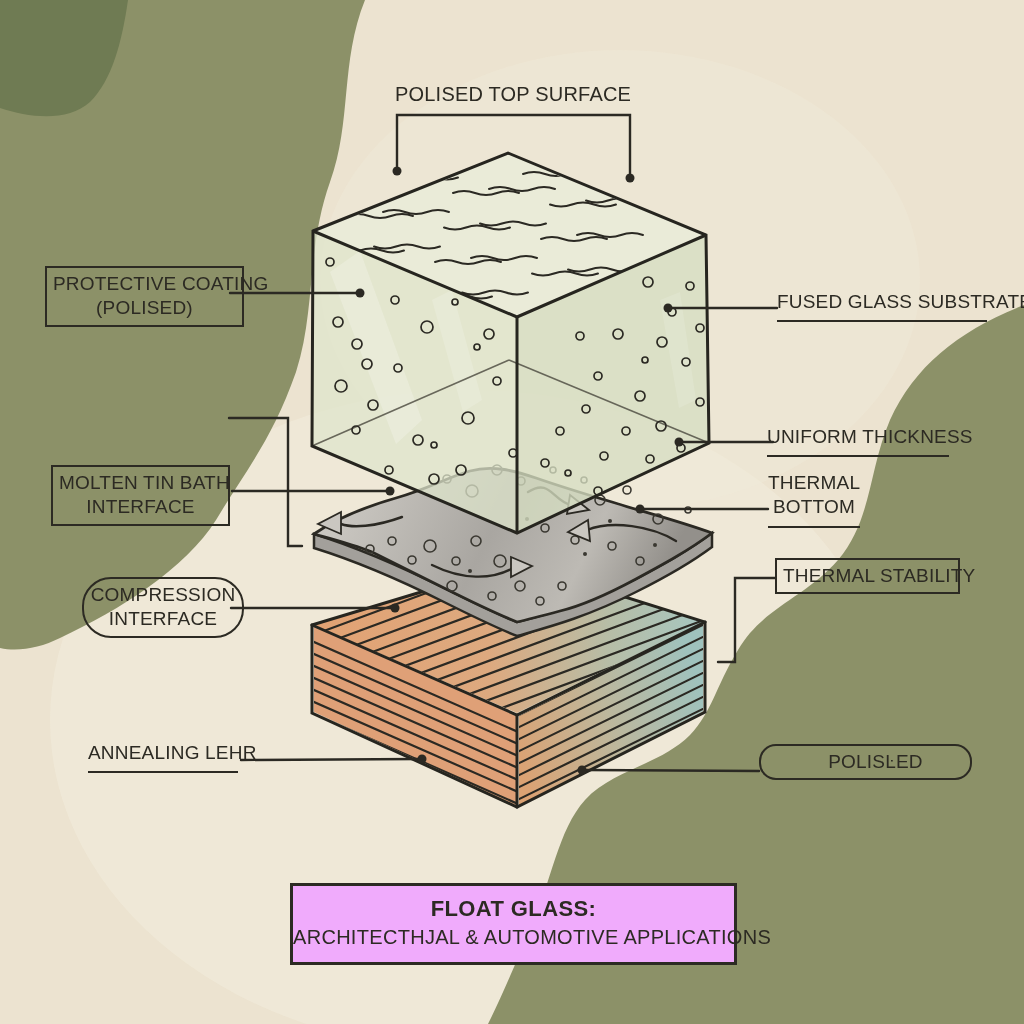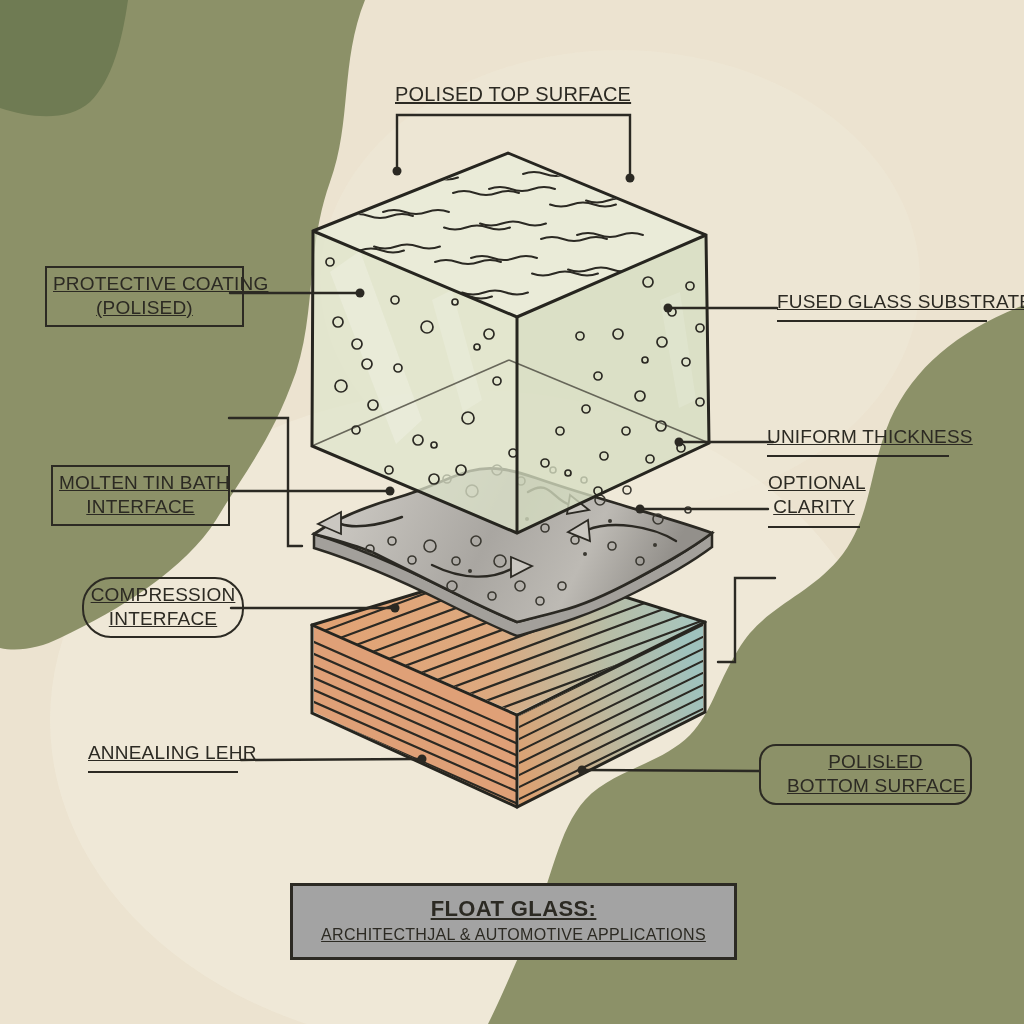--- a/index.html
+++ b/index.html
@@ -1,38 +1,38 @@
 <!DOCTYPE html>
 <html><head>
 <meta charset="utf-8">
 <style>
   html,body{margin:0;padding:0;background:#ece3d0;}
   #canvas{position:relative;width:1024px;height:1024px;overflow:hidden;
           font-family:"Liberation Sans",sans-serif;}
   #art{position:absolute;left:0;top:0;}
   .lbl{position:absolute;color:#2c2a23;font-size:19px;line-height:1.28;
-       text-align:center;letter-spacing:.2px;white-space:nowrap;text-decoration:underline;}
+       text-align:center;letter-spacing:.2px;white-space:nowrap;}
   .boxed{border:2.5px solid #2c2a23;padding:4px 6px;}
   .underlined{border-bottom:2.5px solid #2c2a23;padding-bottom:6px;}
   .lbl span{display:block;text-align:center;}
   #lbl-top{left:395px;top:82px;width:236px;font-size:20px;}
   #lbl-protective{left:45px;top:266px;width:183px;}
   #lbl-tension{left:93px;top:399px;width:133px;}
   #lbl-molten{left:51px;top:465px;width:163px;}
   #lbl-compression{left:82px;top:577px;width:146px;border-radius:29px;}
   #lbl-annealing{left:88px;top:741px;width:150px;text-align:center;}
   #lbl-fused{left:777px;top:290px;width:210px;}
   #lbl-uniform{left:767px;top:425px;width:182px;}
   #lbl-optical{left:768px;top:471px;width:92px;}
   #lbl-thermal{left:775px;top:558px;width:169px;}
   #lbl-polished{left:759px;top:744px;width:177px;text-align:left;padding-left:26px;border-radius:17px;}
-  #banner{left:290px;top:883px;width:441px;background:#a3a3a3;
+  #banner{left:290px;top:883px;width:441px;background:#f0abfc;
           border:3px solid #2c2a23;padding:9px 0 11px 0;}
   #banner .b1{font-weight:bold;font-size:22px;letter-spacing:.4px;}
-  #banner .b2{font-size:16px;letter-spacing:.3px;margin-top:2px;}
+  #banner .b2{font-size:20px;letter-spacing:.3px;margin-top:2px;}
 </style>
 </head>
 <body>
 
 <div id="canvas">
 
 <svg id="art" width="1024" height="1024" viewBox="0 0 1024 1024">
   <defs>
     <clipPath id="cp-cubetop">
           <polygon points="508,155 315,232 517,316 705,236"></polygon>
@@ -321,28 +321,28 @@
   <span>INTERFACE</span>
 </div>
 
 <div class="lbl underlined" id="lbl-annealing">ANNEALING LEHR</div>
 
 <div class="lbl underlined" id="lbl-fused">FUSED GLASS SUBSTRATE</div>
 
 <div class="lbl underlined" id="lbl-uniform">UNIFORM THICKNESS</div>
 
 <div class="lbl underlined" id="lbl-optical">
-  <span>OPTIONAL</span>
-  <span>CLARITY</span>
-</div>
-
+  <span>THERMAL</span>
+  <span>BOTTOM</span>
+</div>
+
+<div class="lbl boxed" id="lbl-thermal">THERMAL STABILITY</div>
 
 <div class="lbl boxed" id="lbl-polished">
   <span>POLISĿED</span>
-  <span>BOTTOM SURFACE</span>
 </div>
 
 <div class="lbl" id="banner">
   <span class="b1">FLOAT GLASS:</span>
   <span class="b2">ARCHITECTHJAL &amp; AUTOMOTIVE APPLICATIONS</span>
 </div>
 
 </div>
 
 </body></html>

